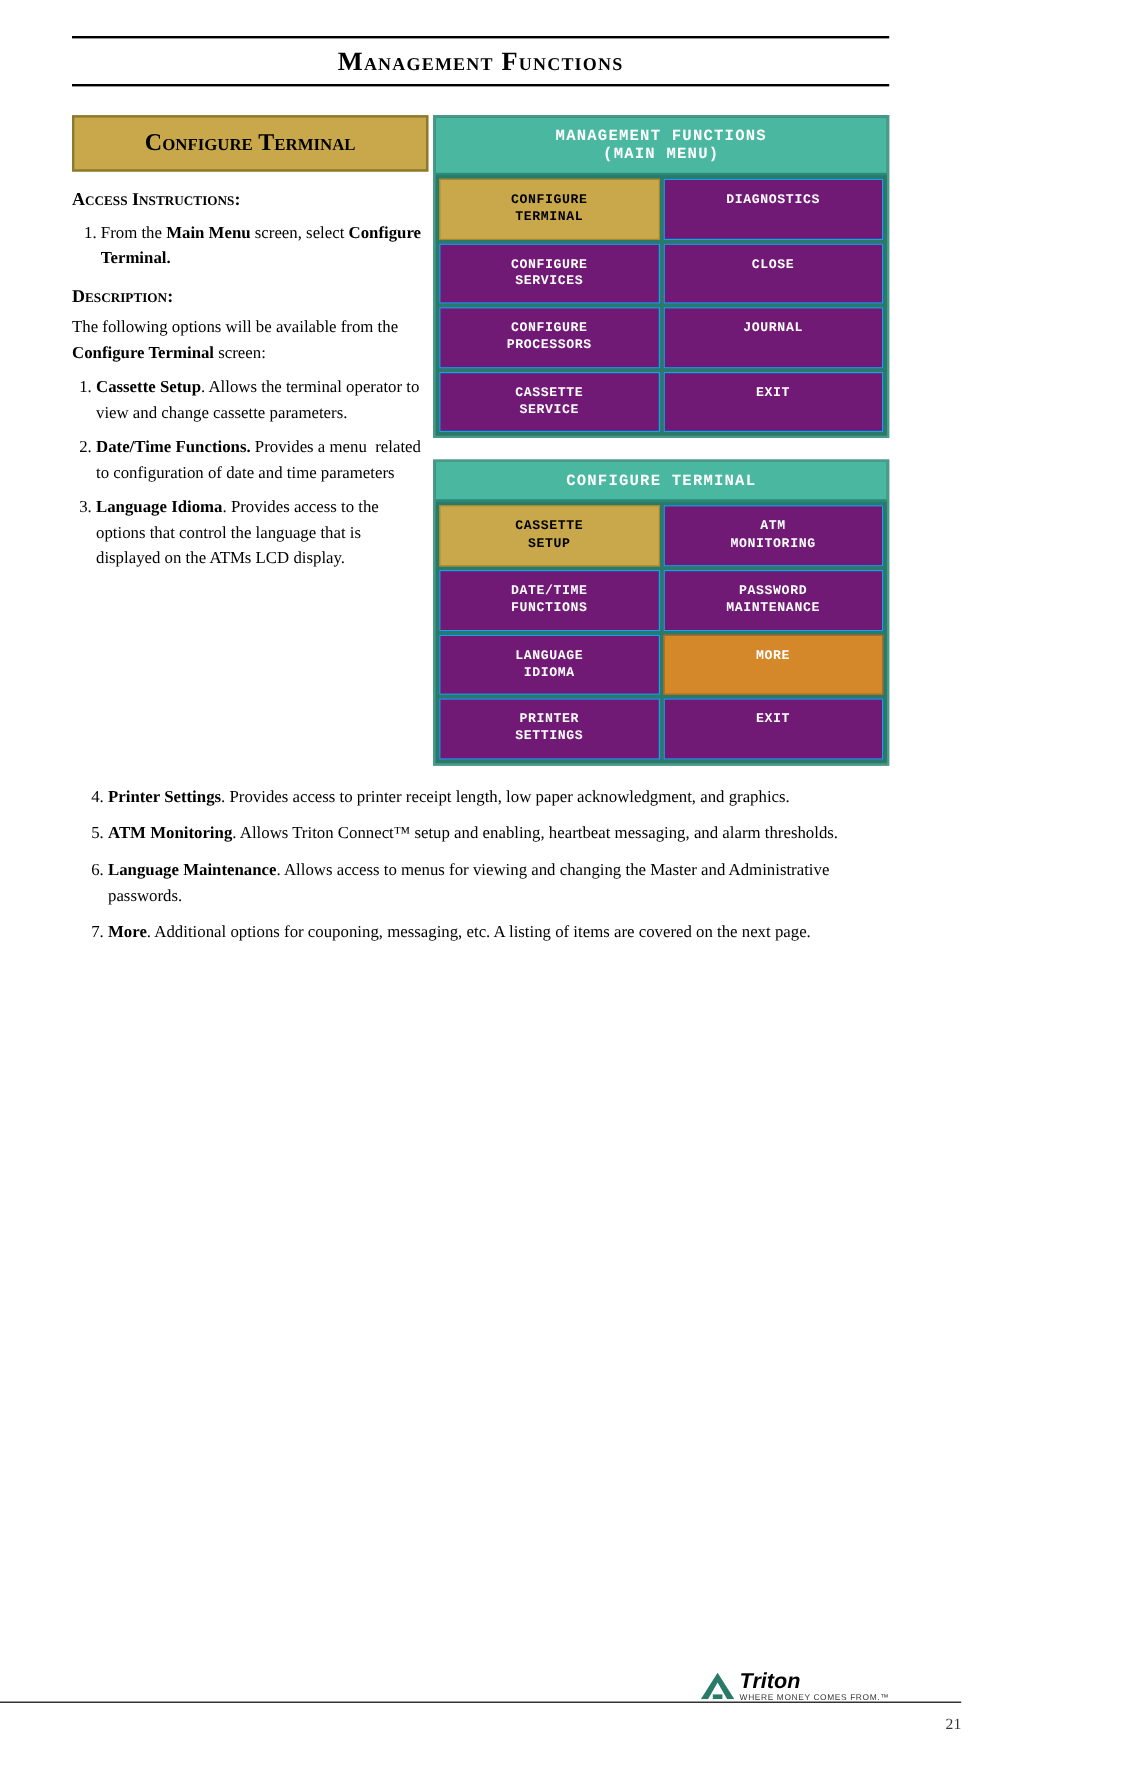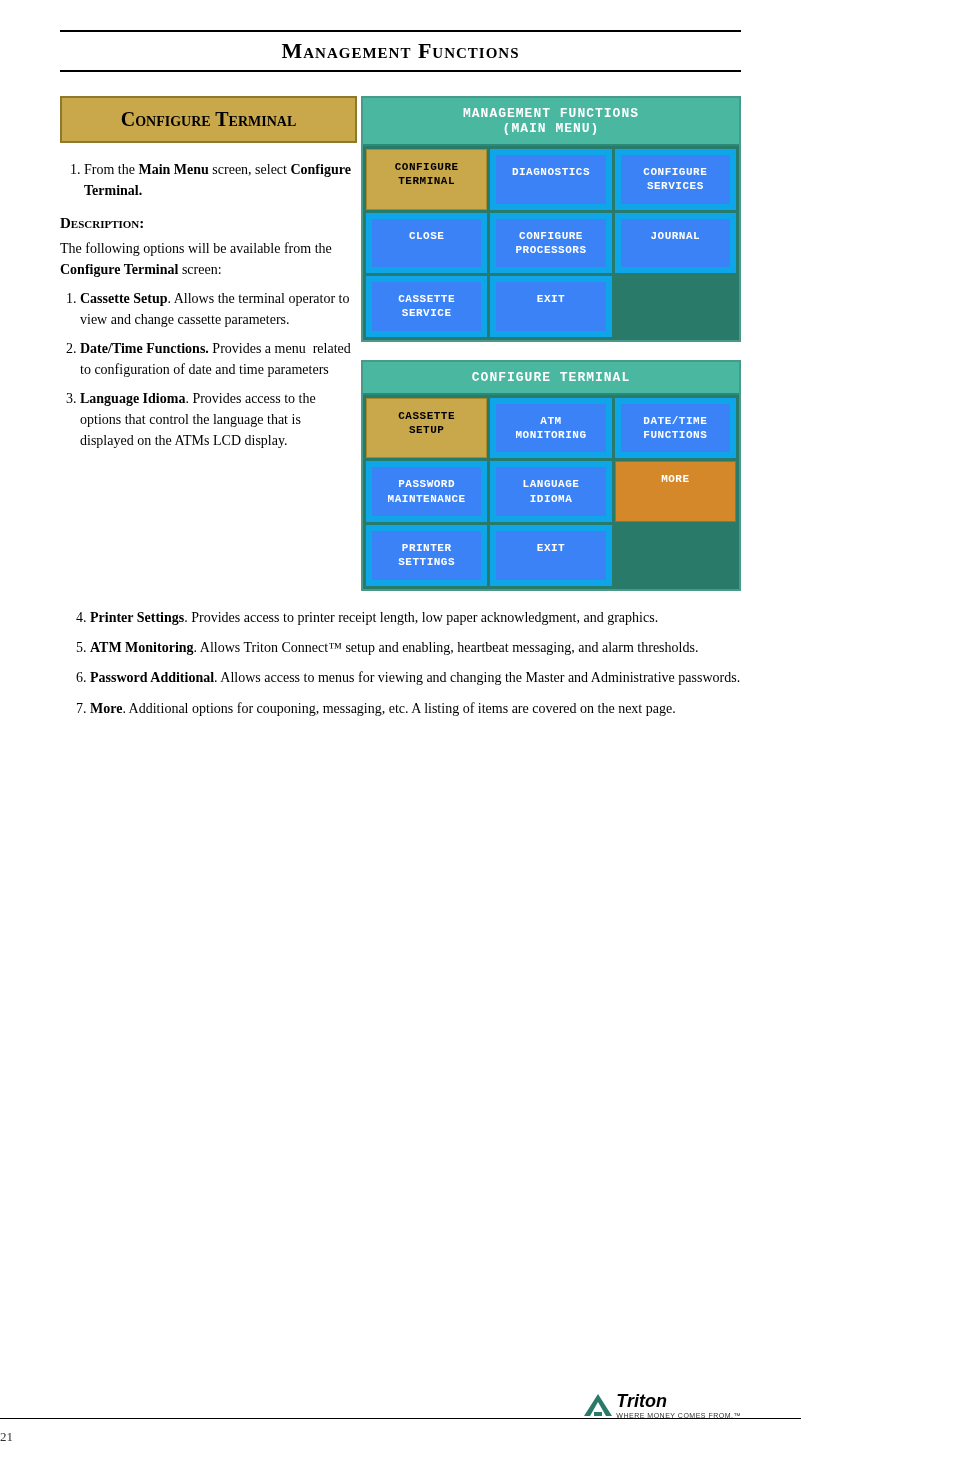--- a/index.html
+++ b/index.html
@@ -156,37 +156,37 @@
       padding: 8px 6px;
       font-family: 'Courier New', monospace;
       font-size: 13px;
       font-weight: bold;
       letter-spacing: 1px;
       border-bottom: 2px solid #2a8a78;
     }
 
     .atm-panel-buttons {
       display: grid;
-      grid-template-columns: 1fr 1fr 1fr;
+      grid-template-columns: 1fr 1fr;
       gap: 3px;
       padding: 3px;
       background: #2a7a6a;
     }
 
     .atm-btn {
-      background: #3b82f6;
+      background: #701a75;
       color: #fff;
       font-family: 'Courier New', monospace;
       font-size: 11px;
       font-weight: bold;
       text-align: center;
       padding: 10px 6px;
       letter-spacing: 0.5px;
       line-height: 1.3;
-      border: 6px solid #0ea5e9;
+      border: 1px solid #0ea5e9;
       cursor: pointer;
     }
 
     .atm-btn.highlight {
       background: #c8a84b;
       color: #000;
       border: 1px solid #a88828;
     }
 
     .atm-btn.orange-highlight {
@@ -209,21 +209,21 @@
       border-top: 1px solid #000;
       padding-top: 10px;
       display: flex;
       justify-content: center;
       align-items: center;
     }
 
     .page-number {
       font-size: 13px;
       color: #333;
-      text-align: left;
+      text-align: right;
       flex: 1;
     }
 
     .triton-logo {
       position: absolute;
       right: 60px;
       bottom: 26px;
       display: flex;
       align-items: center;
       gap: 4px;
@@ -247,20 +247,21 @@
 
   <div class="main-content">
 
     <div class="left-column">
 
       <div class="configure-terminal-box">
         <h2>Configure Terminal</h2>
       </div>
 
       <div class="access-instructions">
+        <h3>Access Instructions:</h3>
         <ol class="numbered-list">
           <li>
             From the <strong>Main Menu</strong> screen, select <strong>Configure Terminal.</strong>
           </li>
         </ol>
       </div>
 
       <div class="description">
         <h3>Description:</h3>
         <p>
@@ -320,21 +321,21 @@
 
   <div class="bottom-section">
     <ol class="full-list" start="4">
       <li>
         <strong>Printer Settings</strong>. Provides access to printer receipt length, low paper acknowledgment, and graphics.
       </li>
       <li>
         <strong>ATM Monitoring</strong>. Allows Triton Connect™ setup and enabling, heartbeat messaging, and alarm thresholds.
       </li>
       <li>
-        <strong>Password Additional</strong>. Allows access to menus for viewing and changing the Master and Administrative passwords.
+        <strong>Language Maintenance</strong>. Allows access to menus for viewing and changing the Master and Administrative passwords.
       </li>
       <li>
         <strong>More</strong>. Additional options for couponing, messaging, etc. A listing of items are covered on the next page.
       </li>
     </ol>
   </div>
 
   <div class="page-footer">
     <div class="page-number">21</div>
     <div class="triton-logo">

